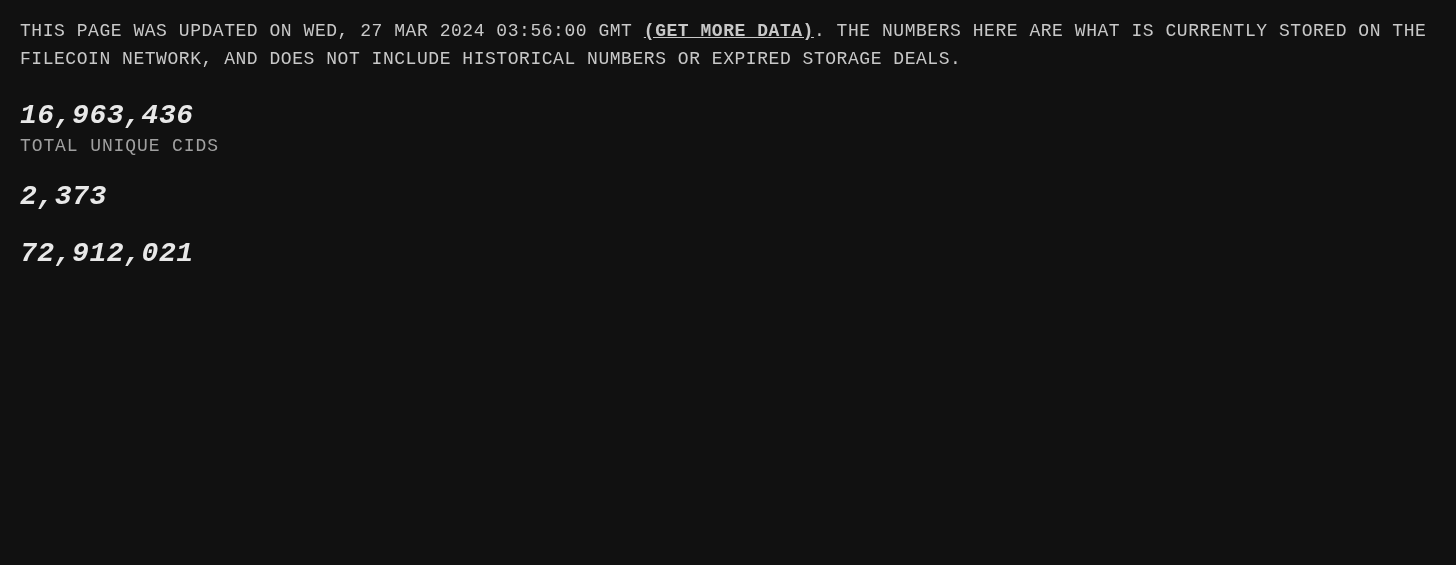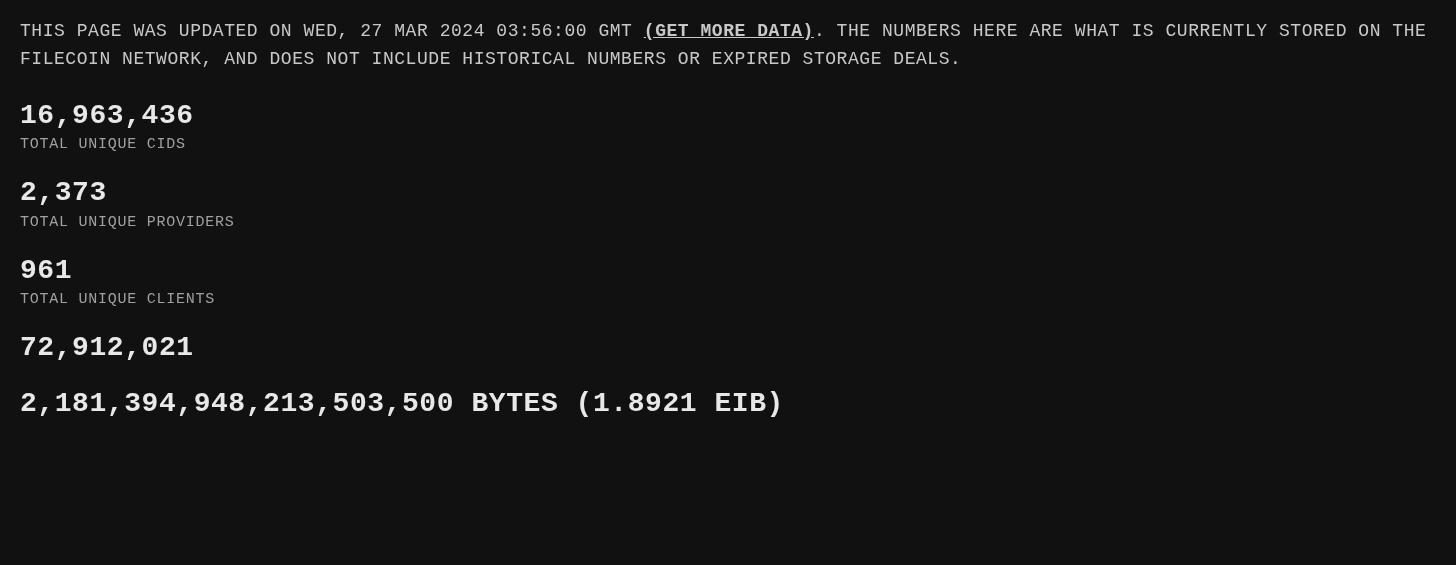--- a/index.html
+++ b/index.html
@@ -36,49 +36,44 @@
     .stat-block {
       margin-bottom: 20px;
     }
 
     .stat-value {
       font-size: 28px;
       font-weight: bold;
       color: #e8e8e8;
       letter-spacing: 0.02em;
       line-height: 1.3;
+      font-style: italic;
     }
 
     .stat-label {
-      font-size: 15px;
+      font-size: 18px;
       color: #a0a0a0;
       text-transform: uppercase;
       letter-spacing: 0.05em;
       line-height: 1.4;
     }
   </style>
 </head>
 <body>
 
 <div class="info-text">
   <span>THIS PAGE WAS UPDATED ON WED, 27 MAR 2024 03:56:00 GMT </span><a href="#">(GET MORE DATA)</a><span>. THE NUMBERS HERE ARE WHAT IS CURRENTLY STORED ON THE FILECOIN NETWORK, AND DOES NOT INCLUDE HISTORICAL NUMBERS OR EXPIRED STORAGE DEALS.</span>
 </div>
 
 <div id="stats-container">
 <div class="stat-block">
       <div class="stat-value">16,963,436</div>
       <div class="stat-label">TOTAL UNIQUE CIDS</div>
     </div>
     <div class="stat-block">
       <div class="stat-value">2,373</div>
-      <div class="stat-label">TOTAL UNIQUE PROVIDERS</div>
-    </div>
-    <div class="stat-block">
-      <div class="stat-value">961</div>
-      <div class="stat-label">TOTAL UNIQUE CLIENTS</div>
     </div>
     <div class="stat-block">
       <div class="stat-value">72,912,021</div>
     </div>
     <div class="stat-block">
-      <div class="stat-value">2,181,394,948,213,503,500 BYTES (1.8921 EIB)</div>
     </div>
   </div>
 
 </body></html>

